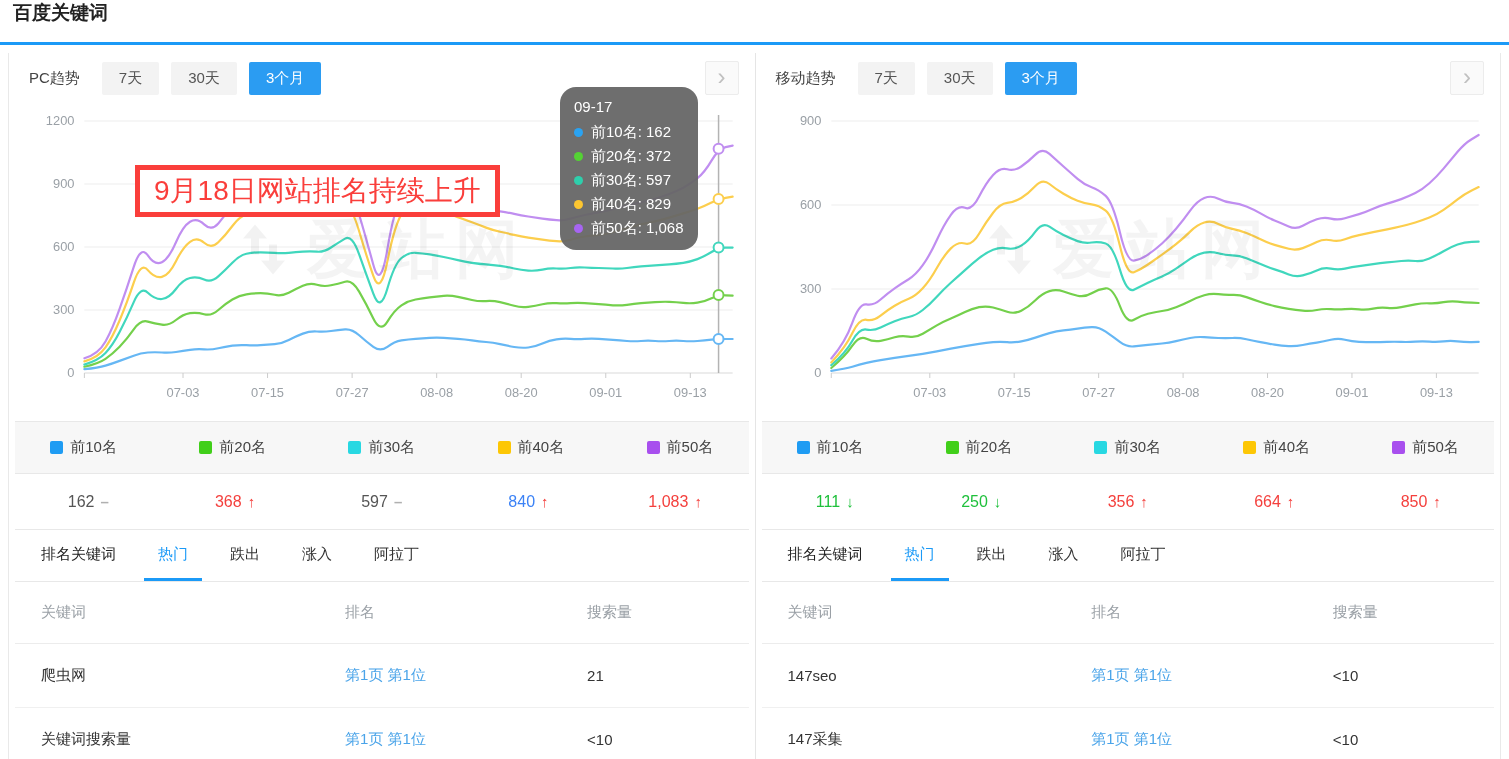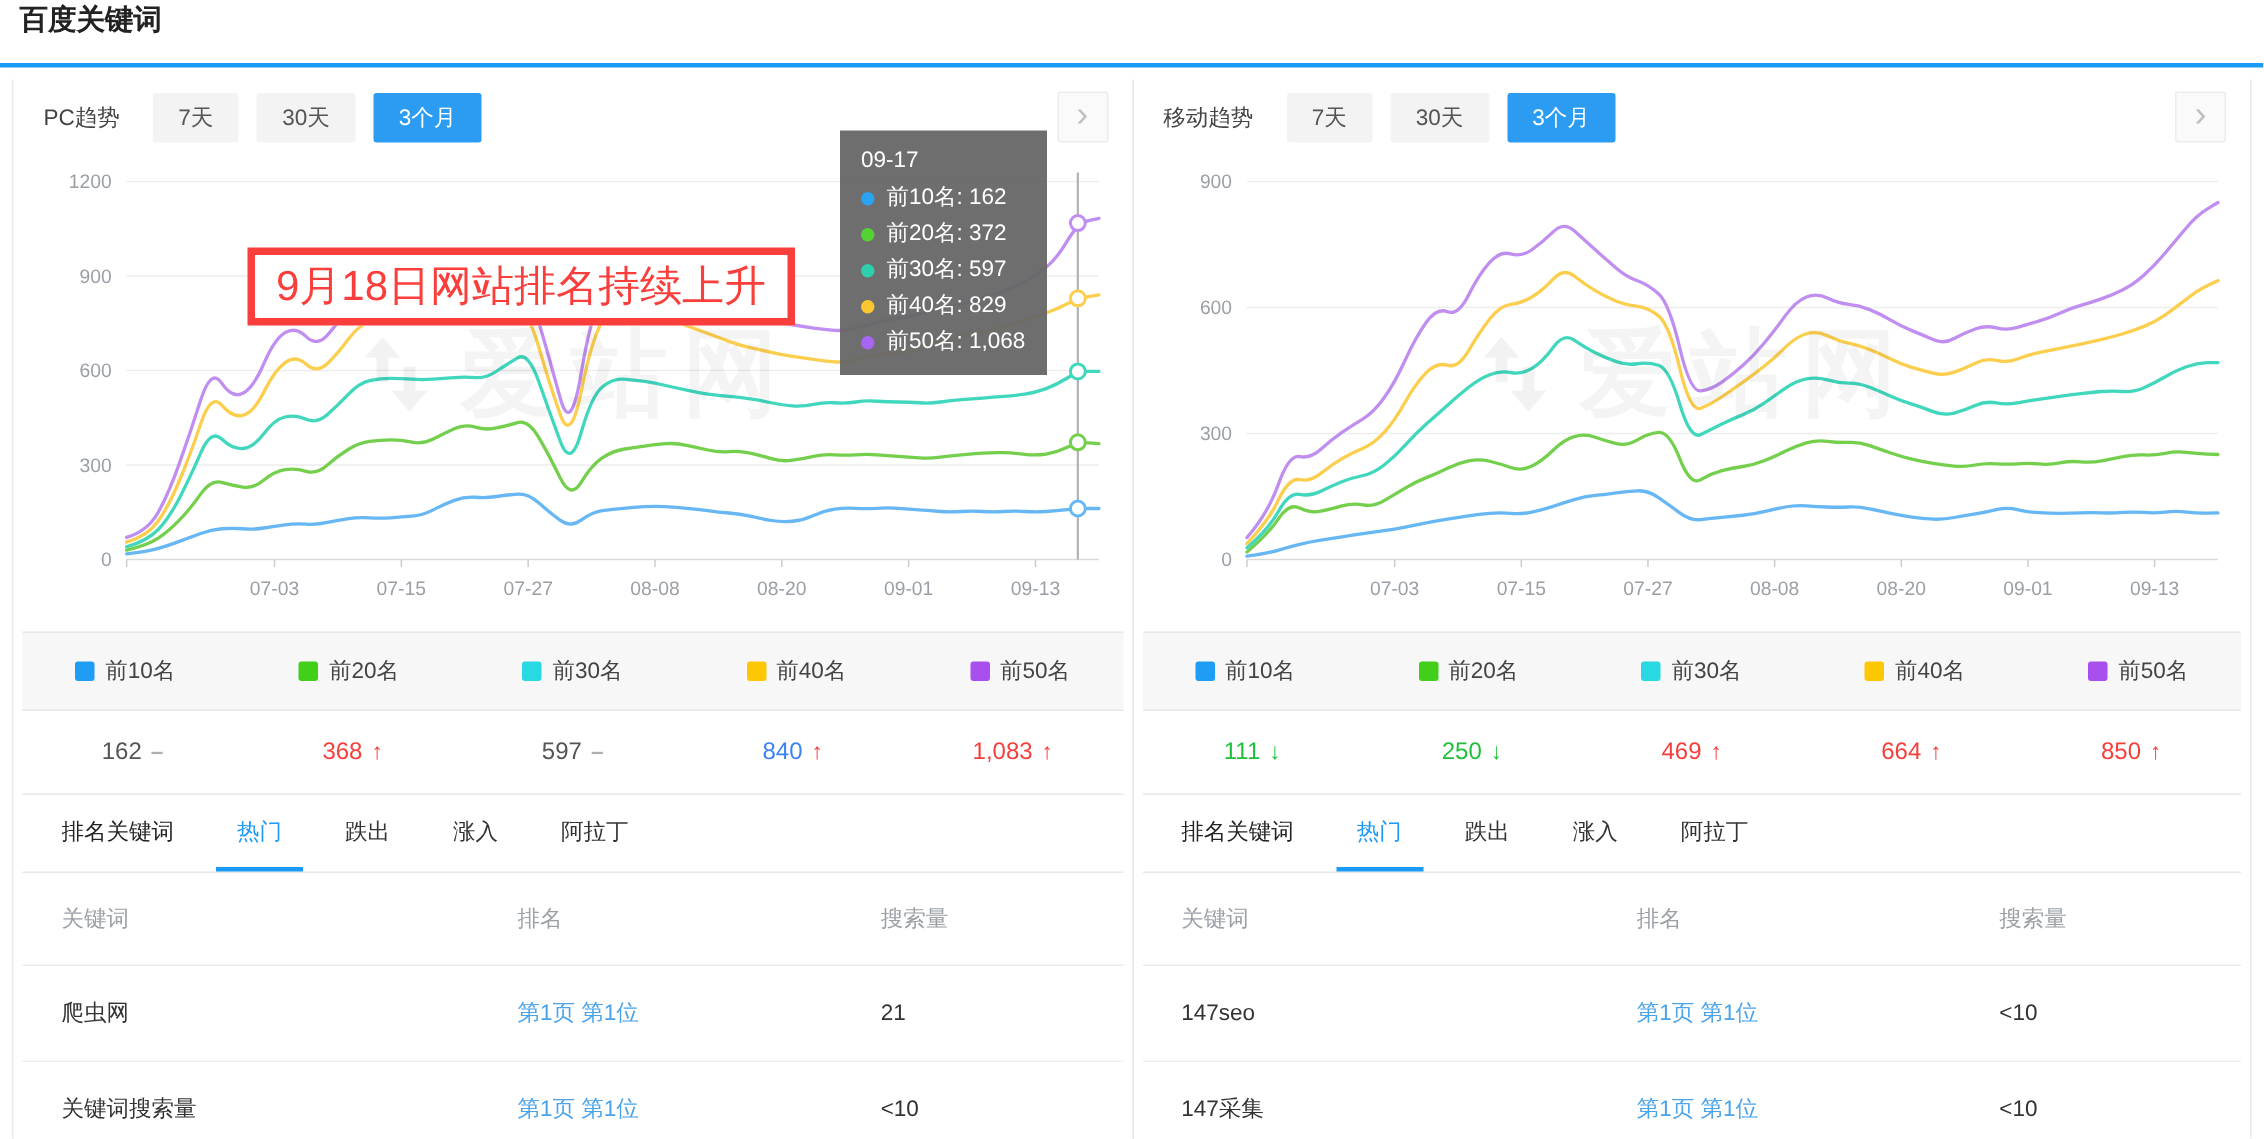--- a/index.html
+++ b/index.html
@@ -23,24 +23,24 @@
   .chev { font-size: 24px; color: #c0c0c0; line-height: 1; margin-top: -3px; }
 
   .chart-wrap { position: relative; height: 318px; }
   .chart-wrap svg.trend { width: 100%; height: 318px; display: block; }
 
   .watermark { position: absolute; left: 50%; top: 46%; transform: translate(-50%, -50%);
     display: flex; align-items: center; gap: 14px; pointer-events: none; }
   .wm-text { font-size: 64px; letter-spacing: 10px; color: rgba(0,0,0,0.045); font-weight: bold; }
 
   .annotation { position: absolute; left: 120px; top: 62px; background: #fff; border: 5px solid var(--annotation-red, #fa3e3b);
-    color: var(--annotation-red, #fa3e3b); font-size: 28px; padding: 2px 14px; white-space: nowrap; z-index: 4; margin-left: 30px; }
+    color: var(--annotation-red, #fa3e3b); font-size: 28px; padding: 2px 14px; white-space: nowrap; z-index: 4; }
 
   .tooltip { position: absolute; left: 545px; top: -16px; z-index: 5; background: rgba(102,102,102,0.95);
-    color: #fff; border-radius: 0; padding: 8px 14px 10px; font-size: 15px; line-height: 1.6; min-width: 118px; }
+    color: #fff; border-radius: 16px; padding: 8px 14px 10px; font-size: 15px; line-height: 1.6; min-width: 118px; }
   .tt-title { margin-bottom: 1px; }
   .tt-row { display: flex; align-items: center; white-space: nowrap; }
   .dot { width: 9px; height: 9px; border-radius: 50%; margin-right: 8px; flex: none; }
 
   .legend-row { height: 53px; background: #f7f7f7; border-top: 1px solid #e8e8e8; border-bottom: 1px solid #e8e8e8;
     display: grid; grid-template-columns: repeat(5, 1fr); align-items: center; gap: 12px; }
   .legend-item { display: flex; align-items: center; justify-content: center; gap: 7px; font-size: 15px; color: #444; cursor: pointer; }
   .sq { width: 13px; height: 13px; border-radius: 2px; flex: none; }
 
   .values-row { height: 56px; border-bottom: 1px solid #e8e8e8; display: grid; grid-template-columns: repeat(5, 1fr); align-items: center; }
@@ -307,21 +307,21 @@
     <div class="values-row">
       <div class="value-cell">
           <span class="num" style="color: rgb(31, 192, 60);">111</span>
           <span class="arr" style="color: rgb(31, 192, 60);">↓</span>
         </div>
       <div class="value-cell">
           <span class="num" style="color: rgb(31, 192, 60);">250</span>
           <span class="arr" style="color: rgb(31, 192, 60);">↓</span>
         </div>
       <div class="value-cell">
-          <span class="num" style="color: rgb(244, 64, 61);">469</span>
+          <span class="num" style="color: rgb(244, 64, 61);">356</span>
           <span class="arr" style="color: rgb(244, 64, 61);">↑</span>
         </div>
       <div class="value-cell">
           <span class="num" style="color: rgb(244, 64, 61);">664</span>
           <span class="arr" style="color: rgb(244, 64, 61);">↑</span>
         </div>
       <div class="value-cell">
           <span class="num" style="color: rgb(244, 64, 61);">850</span>
           <span class="arr" style="color: rgb(244, 64, 61);">↑</span>
         </div>

